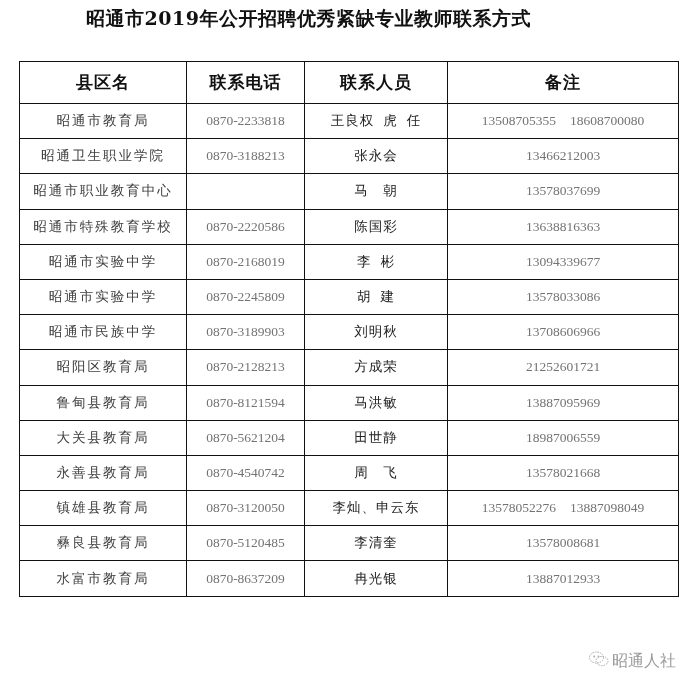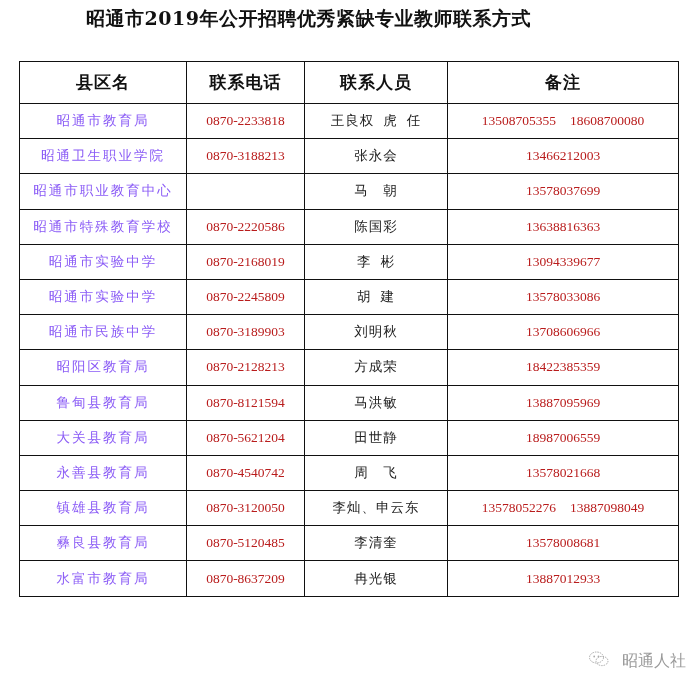--- a/index.html
+++ b/index.html
@@ -49,43 +49,43 @@
       font-weight: bold;
       letter-spacing: 1px;
     }
     table.contacts td {
       height: 34.2px;
       font-size: 13.5px;
     }
     td.name-cell {
       font-family: "DejaVu Sans", "Liberation Sans", sans-serif;
       letter-spacing: 2px;
-      color: #8b5cf6;
+      color: #404040;
     }
     td.num-cell {
       font-family: "Liberation Serif", "DejaVu Serif", serif;
       font-size: 14px;
-      color: #b91c1c;
+      color: #737373;
     }
     td.person-cell {
       font-family: Liberation Mono, monospace;
       letter-spacing: 1px;
       color: #222;
     }
     .note-sep {
       display: inline-block;
       width: 14px;
     }
     .watermark {
       position: absolute;
       left: 588px;
       top: 650px;
       display: flex;
       align-items: center;
-      gap: 12px;
+      gap: 2px;
       color: #9a9a9a;
       font-family: "DejaVu Sans", "Liberation Sans", sans-serif;
       font-size: 16px;
     }
     .watermark svg {
       width: 22px;
       height: 18px;
     }
   </style>
 </head>
@@ -148,21 +148,21 @@
       <tr>
         <td class="name-cell">昭通市民族中学</td>
         <td class="num-cell">0870-3189903</td>
         <td class="person-cell">刘明秋</td>
         <td class="num-cell"><span>13708606966</span></td>
       </tr>
       <tr>
         <td class="name-cell">昭阳区教育局</td>
         <td class="num-cell">0870-2128213</td>
         <td class="person-cell">方成荣</td>
-        <td class="num-cell"><span>18422385359</span></td>
+        <td class="num-cell"><span>21252601721</span></td>
       </tr>
       <tr>
         <td class="name-cell">鲁甸县教育局</td>
         <td class="num-cell">0870-8121594</td>
         <td class="person-cell">马洪敏</td>
         <td class="num-cell"><span>13887095969</span></td>
       </tr>
       <tr>
         <td class="name-cell">大关县教育局</td>
         <td class="num-cell">0870-5621204</td>

